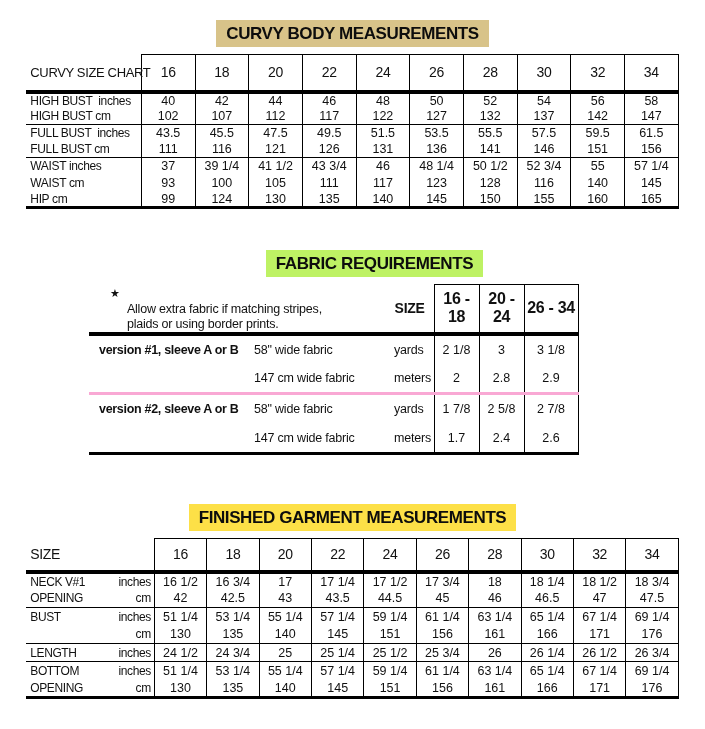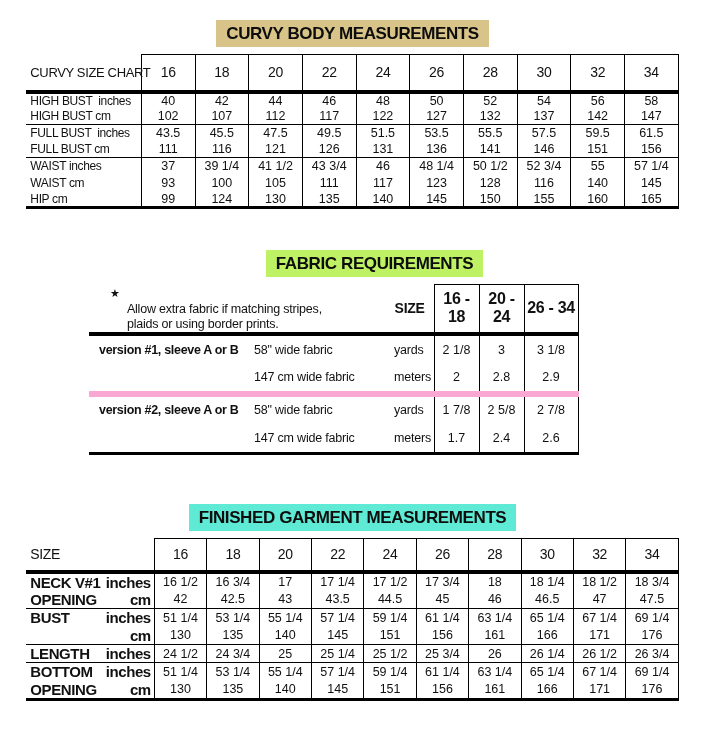--- a/index.html
+++ b/index.html
@@ -41,30 +41,30 @@
   .t1 tbody td { height:16.6px; }
   .t3 thead th { height:33px; text-align:center; }
   .t3 thead th.labelcell { text-align:left; padding-left:4px; font-size:14px; }
   .t3 tbody td { height:18px; }
   .t1 thead th.label { font-size:13px; }
   .lab3 {
     display:flex; justify-content:space-between; align-items:baseline;
     padding-left:4px; padding-right:3px;
   }
   .lab3 span {
-    font-weight:bold; font-size:15px; letter-spacing:-0.4px; white-space:nowrap;
+    font-weight:normal; font-size:12px; letter-spacing:-0.4px; white-space:nowrap;
   }
 
   
   .fabric { width:489px; margin:7px 0 0 89px; font-size:12.5px; }
   .fabric thead tr { border-bottom:4px solid #000; }
   .fabric th.v, .fabric td.v { border-left:1.5px solid #000; text-align:center; }
   .fabric tr > *:last-child { border-right:1.5px solid #000; }
   .fabric thead th.v { border-top:1.5px solid #000; font-size:16px; font-weight:bold; letter-spacing:-0.3px; }
-  .fabric tbody tr.vstart { border-top:6px solid #f9a8d4; }
+  .fabric tbody tr.vstart { border-top:3px solid #f9a8d4; }
   .fabric tbody tr:last-child { border-bottom:3px solid #000; }
   .fabric thead th { height:33px; }
   .fabric tbody td { height:30px; }
   .fnote-cell { text-align:left; }
   .fnote-wrap { display:flex; justify-content:space-between; align-items:center; }
   .fnote { display:flex; align-items:flex-start; padding-left:21px; font-size:12.5px; font-weight:normal; }
   .star { font-size:11px; margin:2px 7px 0 0; }
   .fnote-lines { line-height:15px; letter-spacing:-0.2px;margin-top:17px; }
   .fsize-label { font-weight:bold; font-size:14px; padding-right:9px; letter-spacing:-0.3px; }
   .fgroup { font-weight:bold; font-size:12.5px; letter-spacing:-0.3px; padding-left:10px; text-align:left; white-space:nowrap; }
@@ -260,21 +260,21 @@
         <td class="fdesc">147 cm wide fabric</td>
         <td class="funit">meters</td>
           <td class="v">1.7</td>
           <td class="v">2.4</td>
           <td class="v">2.6</td>
         </tr>
     </tbody>
   </table>
 
   <div class="sec-title gap-s3">
-    <span style="background:#5eead4;">FINISHED GARMENT MEASUREMENTS</span>
+    <span style="background:#fde047;">FINISHED GARMENT MEASUREMENTS</span>
   </div>
 
   <table class="szchart t3">
     <colgroup>
       <col style="width:128px">
         <col span="10" style="width:52.4px">
     </colgroup>
     <thead>
       <tr>
         <th class="labelcell label">SIZE</th>

